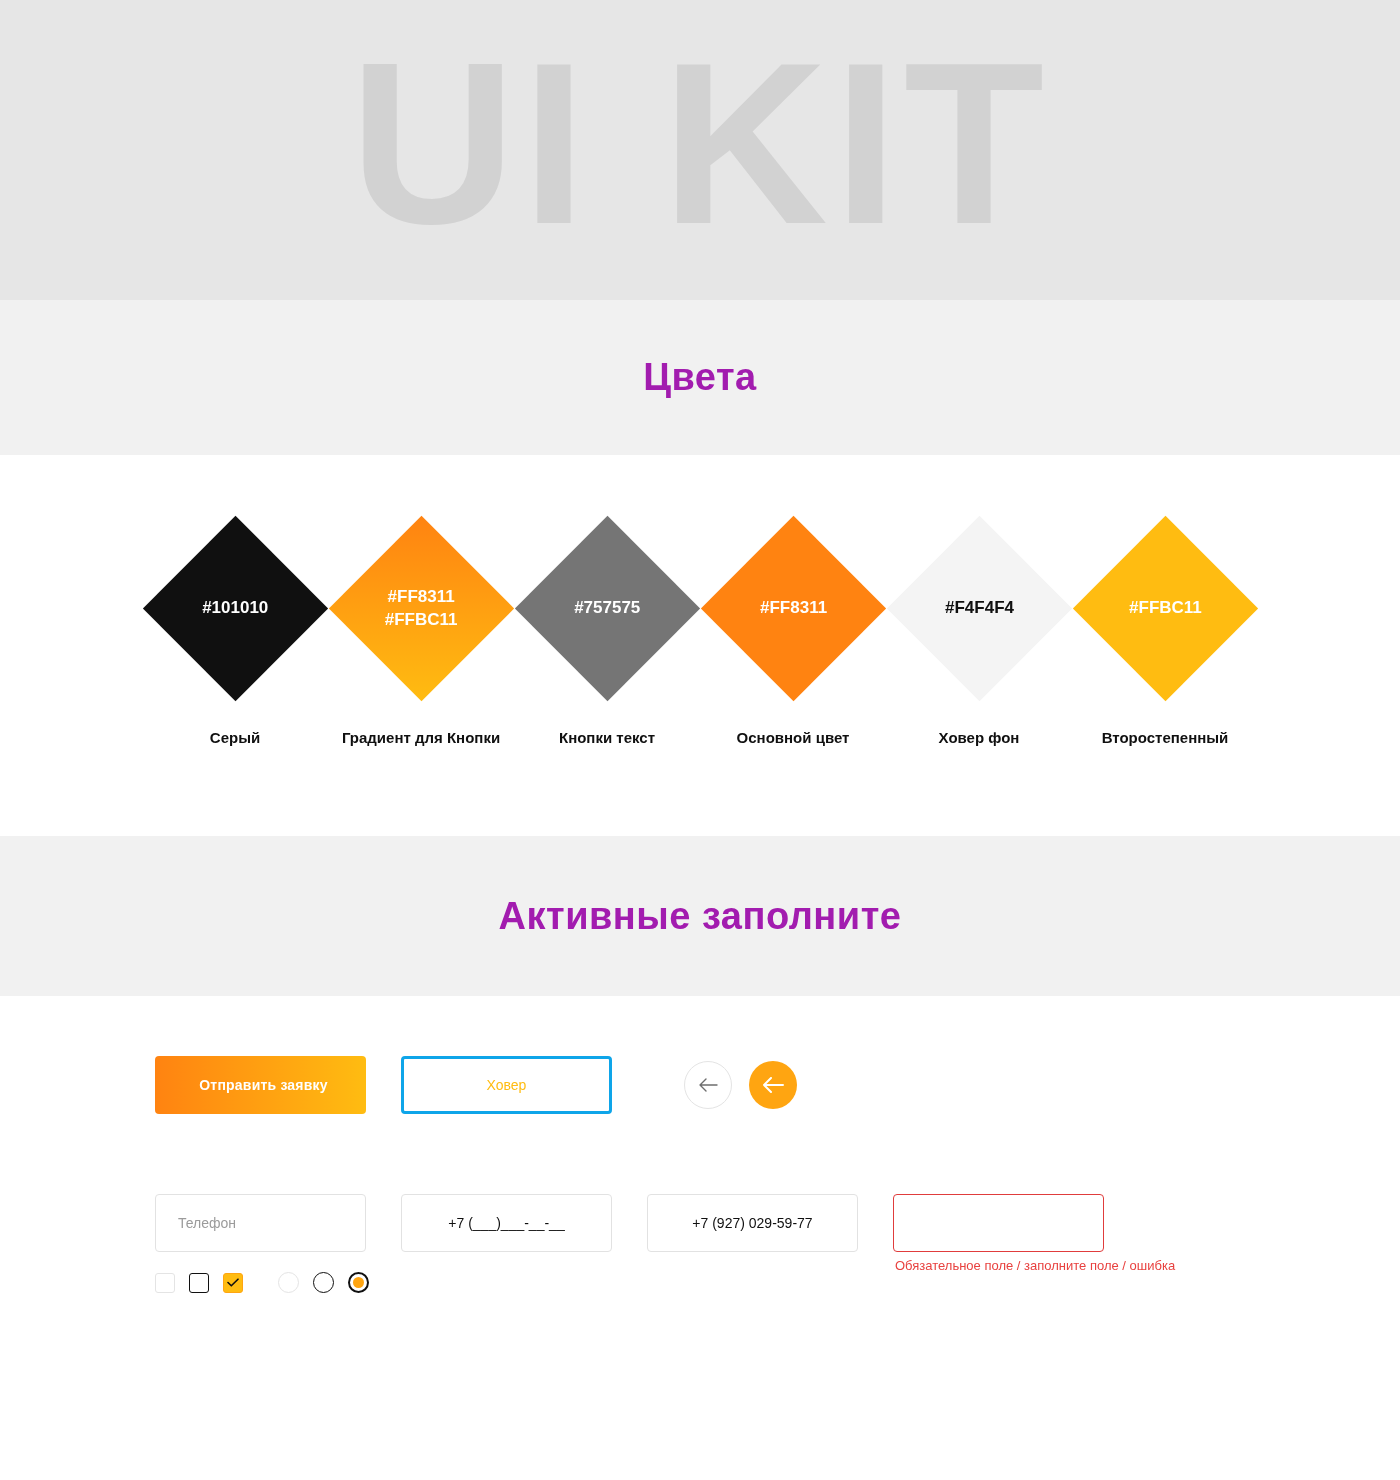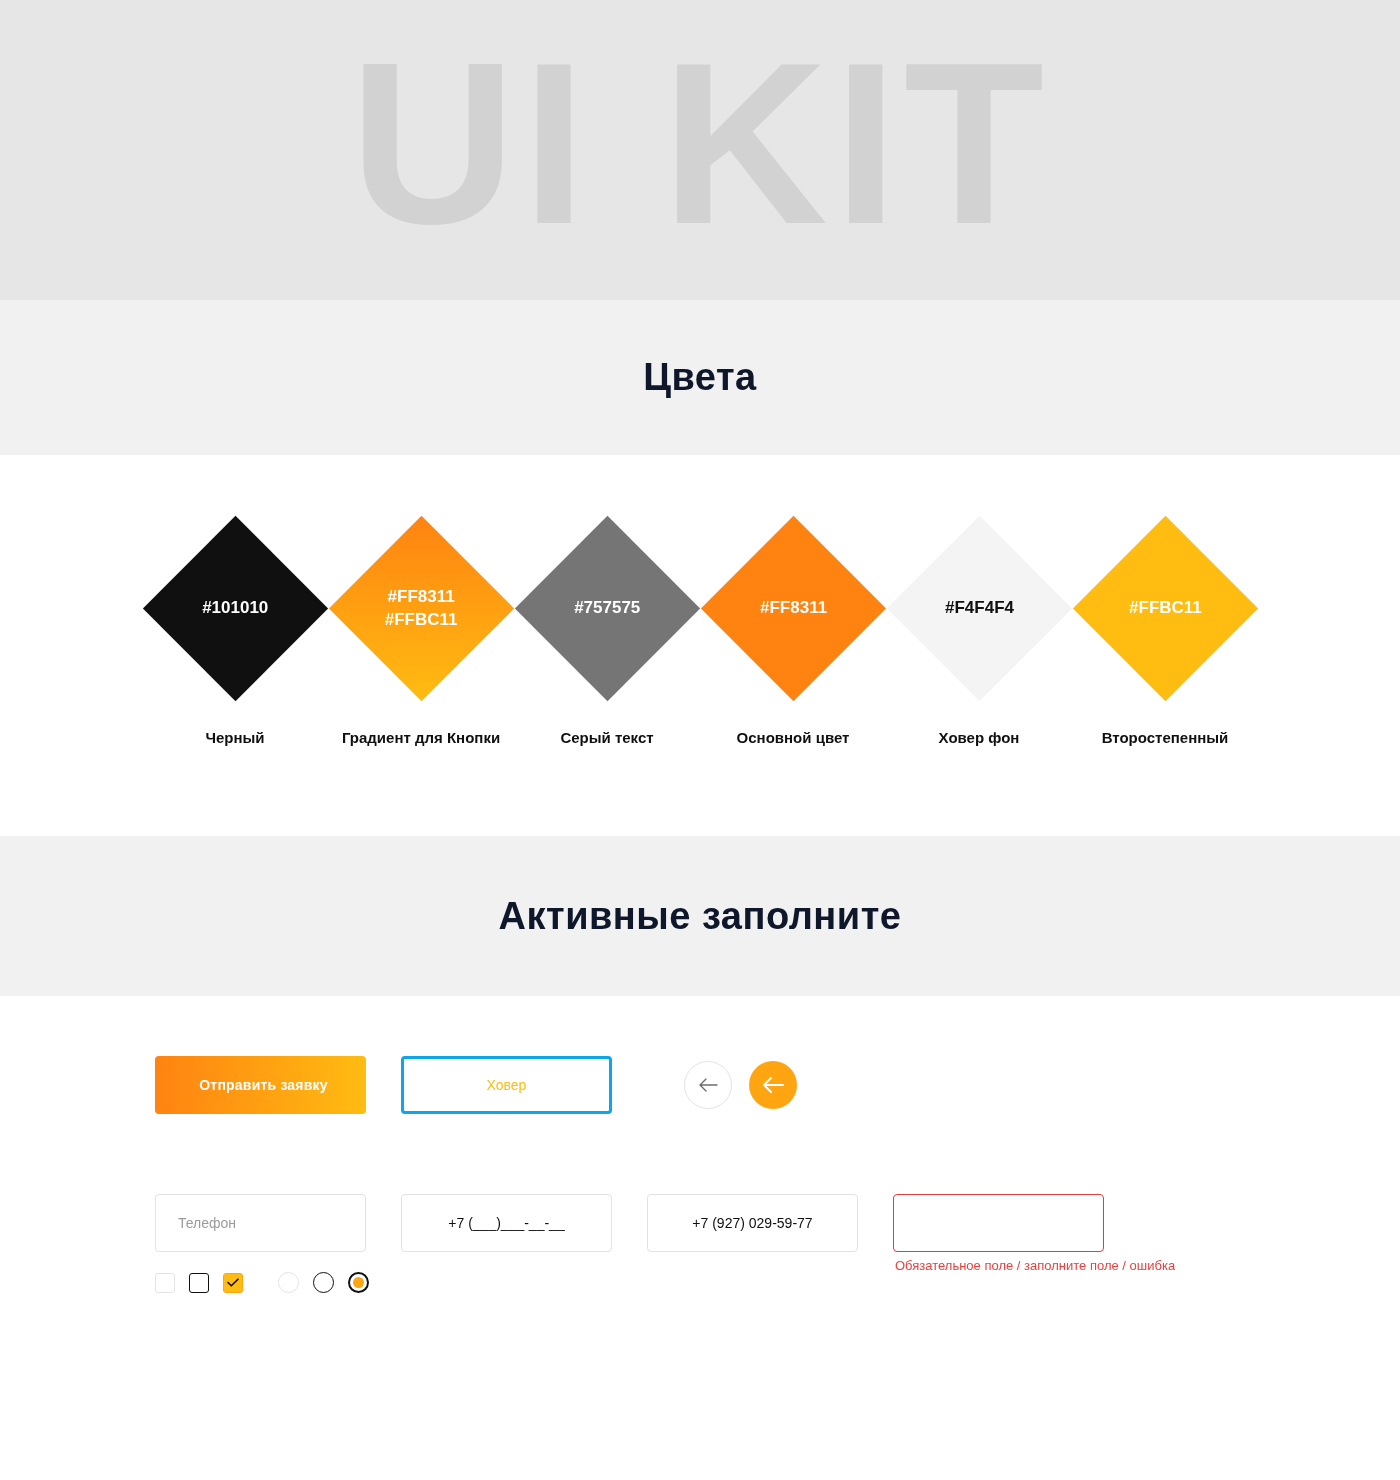--- a/index.html
+++ b/index.html
@@ -41,21 +41,21 @@
     background: #f1f1f1;
     height: 155px;
     display: flex;
     align-items: center;
     justify-content: center;
   }
   .section-header h2 {
     margin: 0;
     font-size: 38px;
     font-weight: 700;
-    color: #0f172a;
+    color: #a21caf;
     letter-spacing: 0.5px;
   }
   .section-header.tall { height: 160px; }
 
   
   .colors-block {
     background: #ffffff;
     padding: 60px 0 90px 0;
   }
   .swatch-row {
@@ -246,42 +246,42 @@
 
   <div class="colors-block">
     <div class="swatch-row">
 
       <div class="swatch">
         <div class="diamond-wrap">
           <div class="diamond" style="background:#101010">
             <div class="diamond-label" style="color:#ffffff">#101010</div>
           </div>
         </div>
-        <div class="swatch-name">Черный</div>
+        <div class="swatch-name">Серый</div>
       </div>
 
       <div class="swatch">
         <div class="diamond-wrap">
           <div class="diamond" style="background:linear-gradient(135deg,#FF8311 0%,#FFBC11 100%)">
             <div class="diamond-label" style="color:#ffffff">
               <span>#FF8311</span><br>
               <span>#FFBC11</span>
             </div>
           </div>
         </div>
         <div class="swatch-name">Градиент для  Кнопки</div>
       </div>
 
       <div class="swatch">
         <div class="diamond-wrap">
           <div class="diamond" style="background:#757575">
             <div class="diamond-label" style="color:#ffffff">#757575</div>
           </div>
         </div>
-        <div class="swatch-name">Серый текст</div>
+        <div class="swatch-name">Кнопки текст</div>
       </div>
 
       <div class="swatch">
         <div class="diamond-wrap">
           <div class="diamond" style="background:#FF8311">
             <div class="diamond-label" style="color:#ffffff">#FF8311</div>
           </div>
         </div>
         <div class="swatch-name">Основной цвет</div>
       </div>

